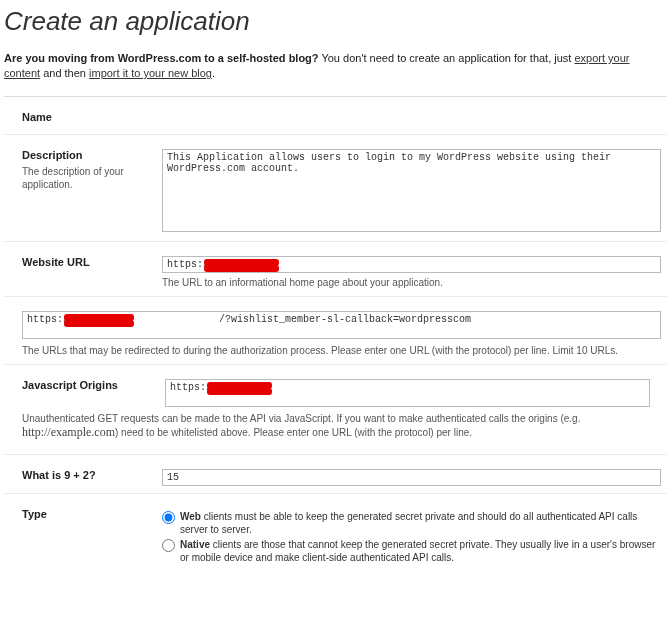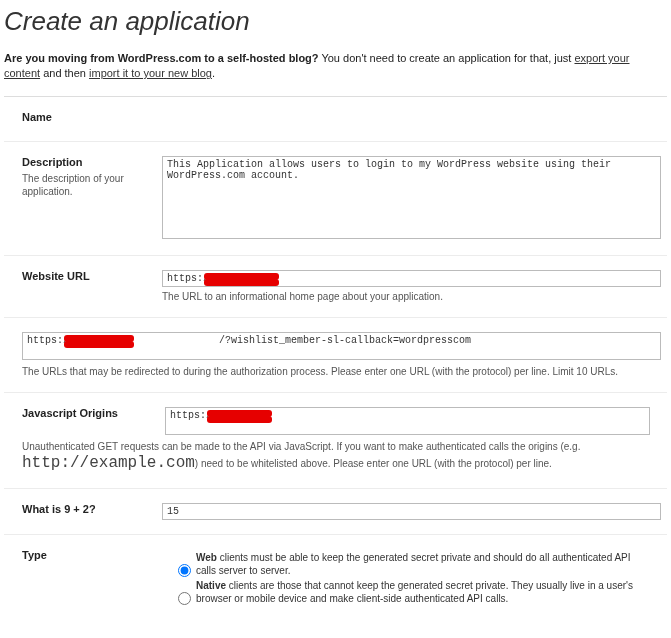--- a/index.html
+++ b/index.html
@@ -21,21 +21,21 @@
   }
   .intro { font-size: 11px; margin: 6px 0; line-height: 1.4; }
   .intro a { color: #333; text-decoration: underline; }
   .form-block {
     border-top: 1px solid #ddd;
     margin-top: 14px;
   }
   .row {
     display: flex;
     border-bottom: 1px solid #ececec;
-    padding: 14px 0 14px 18px;
+    padding: 14px 0 7px 18px;
   }
   .row:last-child { border-bottom: none; }
   .lcol {
     width: 140px;
     flex: 0 0 140px;
     padding-right: 10px;
   }
   .lcol .flabel {
     font-weight: bold;
     font-size: 11px;
@@ -60,27 +60,27 @@
     background: #fff;
     color: #333;
   }
   .rcol textarea { resize: none; }
   .help {
     font-size: 10px;
     color: #555;
     margin-top: 3px;
     line-height: 1.3;
   }
-  .help code { font-family: Liberation Mono, monospace; font-size: 16px; color: #444; margin-top: 24px; }
+  .help code { font-family: Liberation Serif, serif; font-size: 12px; color: #444; margin-top: 24px; }
   .radio-row, .check-row {
     font-size: 10px;
     color: #333;
-    margin: 2px 16px;
+    margin: 2px 0;
     display: flex;
-    align-items: flex-end;
+    align-items: flex-start;
     line-height: 1.3;
   }
   .radio-row input, .check-row input {
     margin: 1px 5px 0 0;
     flex: 0 0 auto;
   }
   .radio-row b, .check-row a { font-size: 10px; }
   .inputwrap { position: relative; }
   .scribble {
     position: absolute;

